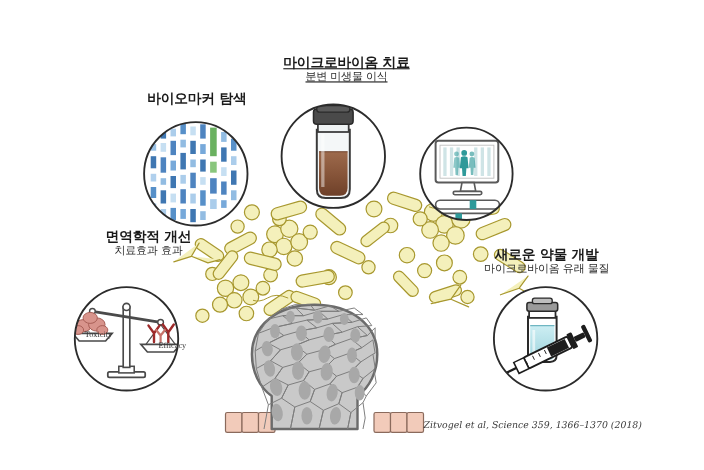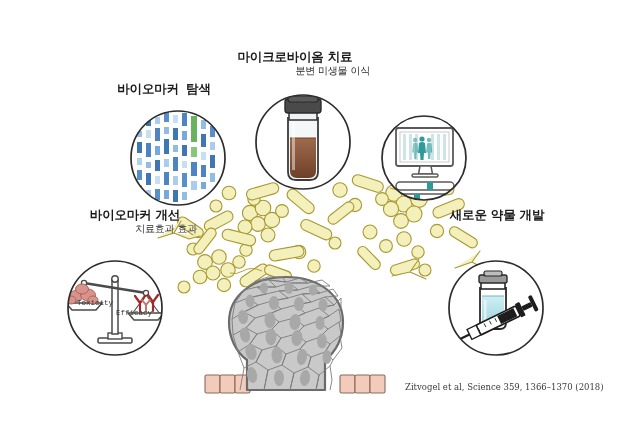--- a/index.html
+++ b/index.html
@@ -25,42 +25,41 @@
   .label-title {
     font-size: 12.5px;
     font-weight: bold;
     letter-spacing: -0.2px;
   }
   .label-sub {
     font-size: 10px;
     font-weight: normal;
     letter-spacing: -0.2px;
     color: #2b2b2b;
-    text-align: right;
   }
   .citation {
     position: absolute;
     font-size: 8.5px;
+    font-style: italic;
     color: #3a3a3a;
     white-space: nowrap;
     font-family: "DejaVu Serif", "Liberation Serif", serif;
-    margin-left: 20px;
   }
   .svg-layer {
     position: absolute;
     left: 0;
     top: 0;
     width: 640px;
     height: 427px;
   }
   .scale-word {
     position: absolute;
     font-size: 7.5px;
     color: #333333;
-    font-family: Liberation Mono, monospace;
+    font-family: Liberation Serif, serif;
     white-space: nowrap;
   }
 </style>
 </head>
 <body>
 
 <div id="figure">
 
   <svg class="svg-layer" viewBox="0 0 640 427">
     <defs>
@@ -437,36 +436,37 @@
           <path d="M484 317 L484 321"></path>
           <path d="M490 317 L490 321"></path>
           <path d="M496 317 L496 321"></path>
         </g>
       </g>
     </g>
     <circle cx="496" cy="308" r="47" fill="none" stroke="#2c2c2c" stroke-width="1.7"></circle>
   </svg>
 
   <div class="scale-word" style="left:77px; top:299px;">Toxicity</div>
-  <div class="scale-word" style="left:116px; top:309px;">Efficacy</div>
-
-  <div class="label-block" style="left:94px; top:83px; width:140px;font-family:Liberation Mono, monospace;">
+  <div class="scale-word" style="left:144px; top:309px;">Efficacy</div>
+
+  <div class="label-block" style="left:109px; top:83px; width:140px;">
     <div class="label-title">바이오마커 탐색</div>
   </div>
 
-  <div class="label-block" style="left:220px; top:50px; width:150px;">
+  <div class="label-block" style="left:240px; top:50px; width:150px;text-decoration:underline;">
     <div class="label-title">마이크로바이옴 치료</div>
     <div class="label-sub">분변 미생물 이식</div>
   </div>
 
 
   <div class="label-block" style="left:73px; top:208px; width:124px;">
-    <div class="label-title">바이오마커 개선</div>
+    <div class="label-title">면역학적 개선</div>
     <div class="label-sub">치료효과 효과</div>
   </div>
 
-  <div class="label-block" style="left:421px; top:208px; width:152px;">
+  <div class="label-block" style="left:421px; top:224px; width:152px;">
     <div class="label-title">새로운 약물 개발</div>
+    <div class="label-sub">마이크로바이옴 유래 물질</div>
   </div>
 
   <div class="citation" style="left:385px; top:382px;">Zitvogel et al, Science 359, 1366–1370 (2018)</div>
 
 </div>
 
 </body></html>

